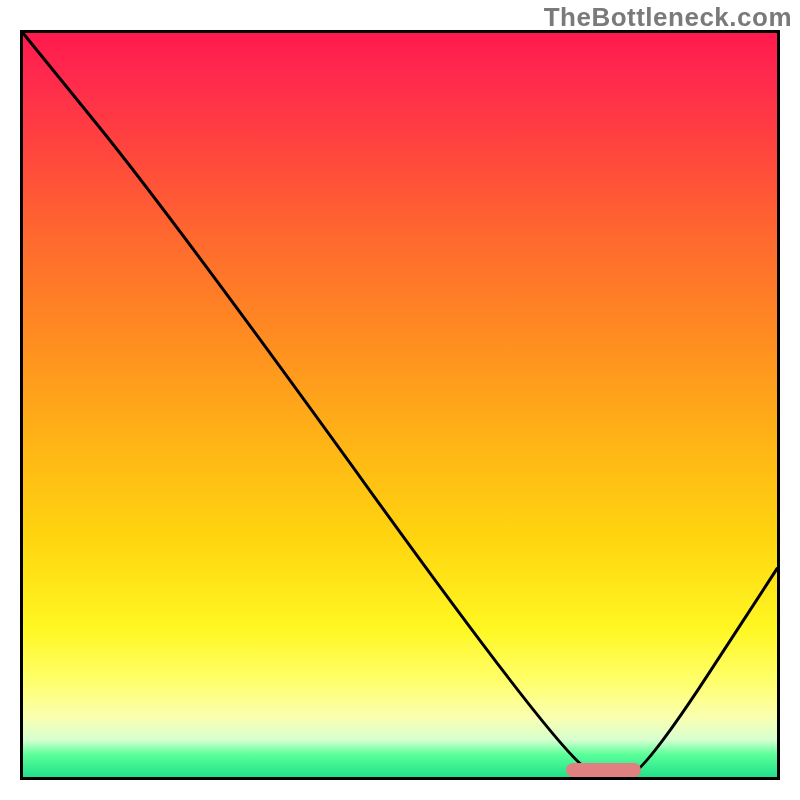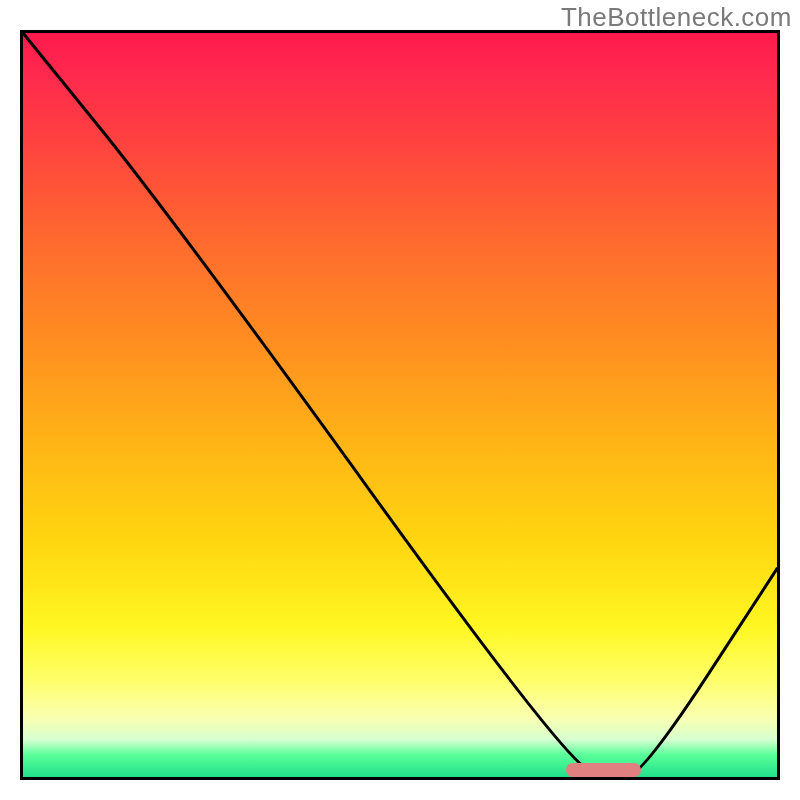--- a/index.html
+++ b/index.html
@@ -14,21 +14,21 @@
   .frame {
     position: relative;
     width: 800px;
     height: 800px;
   }
   .watermark {
     position: absolute;
     top: 2px;
     right: 8px;
     font-size: 26px;
-    font-weight: normal;
+    font-weight: bold;
     color: #7a7a7a;
     letter-spacing: 0.5px;
     z-index: 20;
   }
   .plot-area {
     position: absolute;
     left: 20px;
     top: 30px;
     width: 760px;
     height: 750px;

